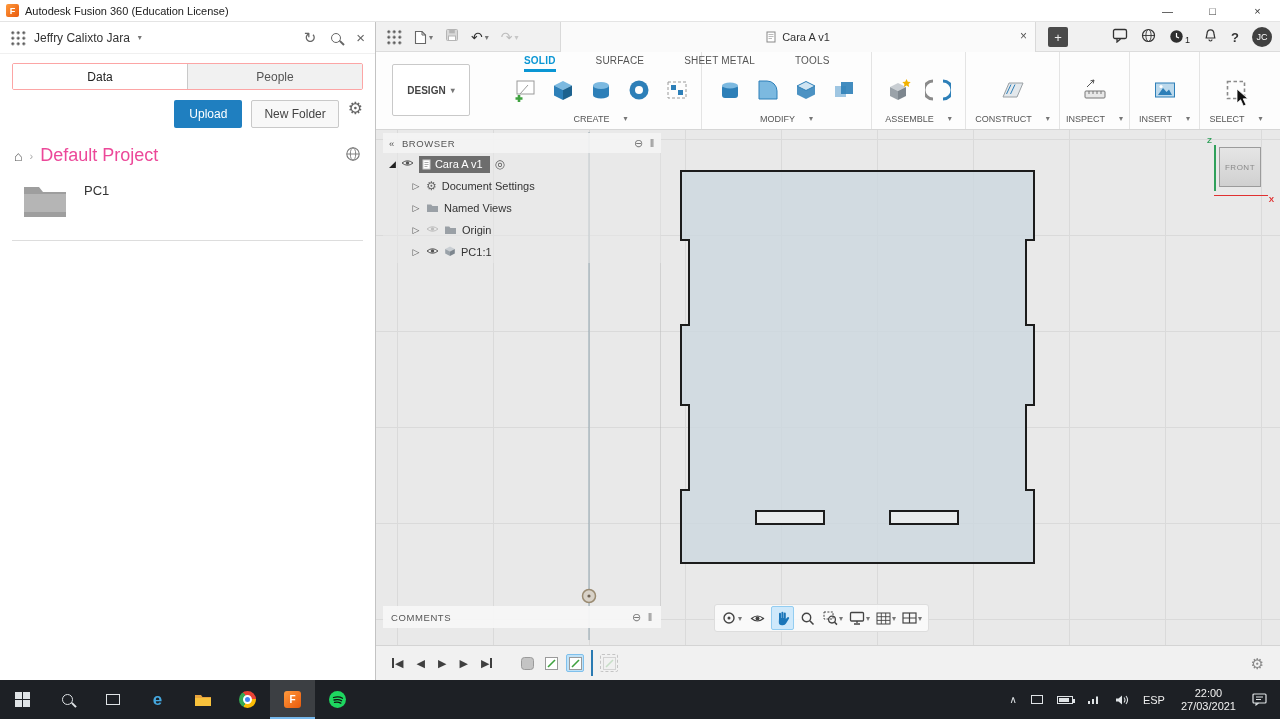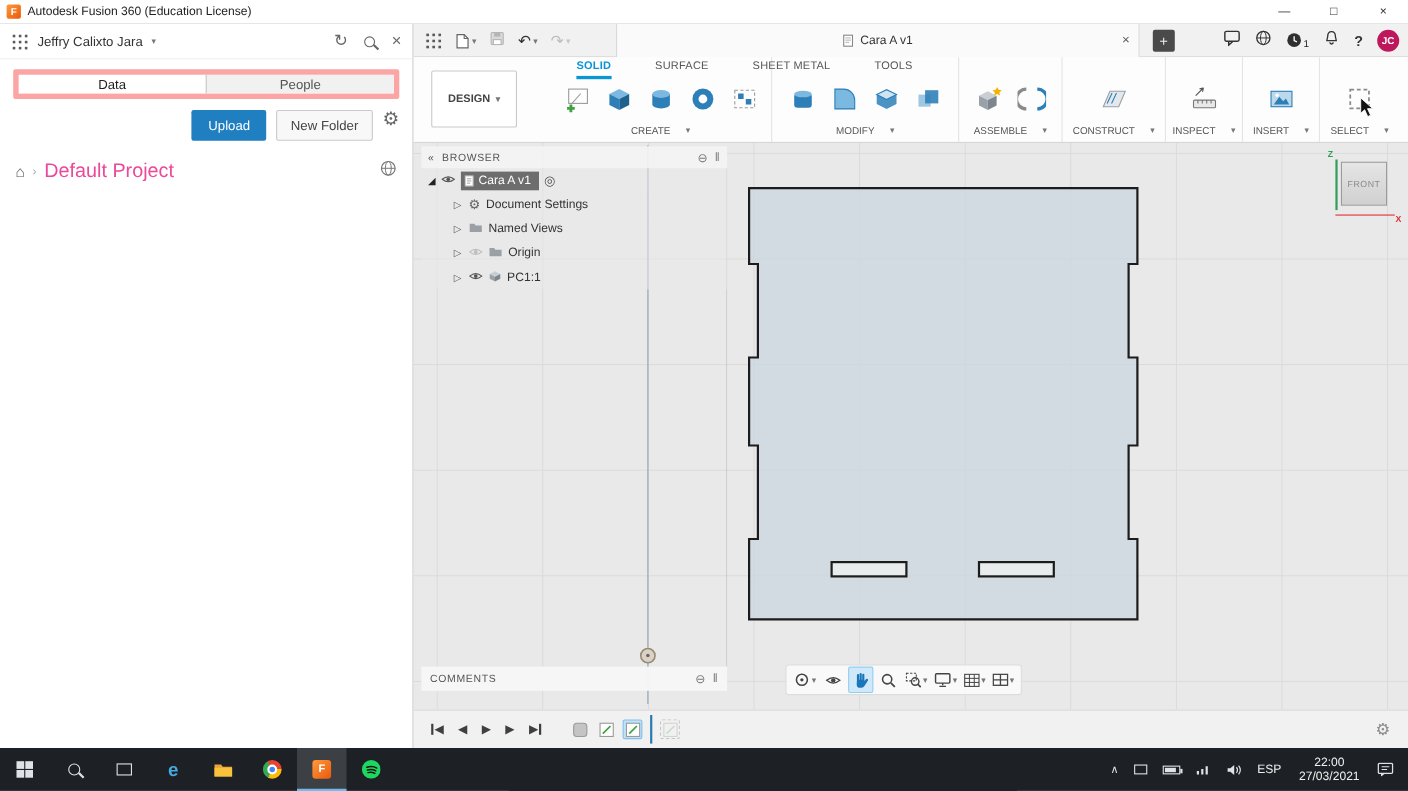--- a/index.html
+++ b/index.html
@@ -22,21 +22,21 @@
   .dp-head{height:32px;display:flex;align-items:center;padding:0 10px;gap:8px;border-bottom:1px solid #f0f0f0}
   .gridicon{width:16px;height:16px;background-image:radial-gradient(circle,#5a5a5a 1.3px,transparent 1.6px);
             background-size:5.5px 5.5px}
   .dp-user{font-size:12px;color:#333}
   .car{font-size:8px;color:#777}
   .dp-headicons{margin-left:auto;display:flex;gap:15px;align-items:center}
   .glyphbtn{font-size:15px;color:#666;line-height:1}
   .mag{width:10px;height:10px;border:1.6px solid #666;border-radius:50%;position:relative}
   .mag::after{content:"";position:absolute;width:6px;height:1.7px;background:#666;transform:rotate(45deg);
             right:-5px;bottom:-2px}
-  .dp-tabs{margin:9px 12px 0;height:27px;display:flex;border:5px solid #fca5a5;border-radius:2px;overflow:hidden}
+  .dp-tabs{margin:9px 12px 0;height:27px;display:flex;border:1px solid #fca5a5;border-radius:2px;overflow:hidden}
   .dp-tab{flex:1;display:flex;align-items:center;justify-content:center;font-size:12px;color:#555;background:#f1f1f1}
   .dp-tab.active{background:#fff;color:#222}
   .dp-tab + .dp-tab{border-left:1px solid #c9c9c9}
   .dp-actions{margin:10px 12px 0;display:flex;justify-content:flex-end;gap:9px;align-items:flex-start}
   .btn-upload{background:#1f7fc0;color:#fff;font-size:12px;border:0;height:28px;padding:0 15px;border-radius:2px}
   .btn-newfolder{background:#f8f8f8;color:#444;font-size:12px;border:1px solid #c9c9c9;height:28px;padding:0 12px;border-radius:2px}
   .dp-breadcrumb{margin:17px 14px 0;display:flex;align-items:center;gap:7px}
   .home{font-size:14px;color:#555;line-height:1}
   .chev{font-size:11px;color:#aaa}
   .crumb{font-size:18px;color:#ec4899}
@@ -52,21 +52,21 @@
   .doctab{position:absolute;left:184px;top:0;width:476px;height:30px;background:#fafafa;
           border-left:1px solid #d9d9d9;border-right:1px solid #d9d9d9;
           display:flex;align-items:center;justify-content:center;gap:6px}
   .doctab-title{font-size:11px;color:#333}
   .tabclose{position:absolute;right:8px;top:8px;font-size:12px;color:#555;line-height:1}
   .plusbtn{position:absolute;left:672px;top:5px;width:20px;height:20px;background:#4a4a4a;color:#eee;
            border-radius:2px;display:flex;align-items:center;justify-content:center;font-size:13px}
   .ab-right{position:absolute;right:8px;top:0;height:30px;display:flex;align-items:center;gap:13px}
   .badge1{font-size:9px;color:#222;margin-left:1px;align-self:flex-start;margin-top:6px}
   .help{font-size:13px;font-weight:bold;color:#333}
-  .avatar{width:20px;height:20px;border-radius:50%;background:#be185d;color:#fff;font-size:9px;font-weight:bold;
+  .avatar{width:20px;height:20px;border-radius:50%;background:#404040;color:#fff;font-size:9px;font-weight:normal;
           display:flex;align-items:center;justify-content:center}
 
   
   .ribbon{left:376px;top:52px;width:904px;height:78px;background:#fdfdfd;border-bottom:1px solid #d6d6d6}
   .designbtn{position:absolute;left:16px;top:12px;width:78px;height:52px;background:#fff;border:1px solid #c9c9c9;
           border-radius:2px;display:flex;align-items:center;justify-content:center;gap:5px;font-size:10px;
           font-weight:bold;color:#444;z-index:2}
   .rtabs{position:absolute;left:148px;top:3px;display:flex;gap:40px;z-index:3}
   .rtab{font-size:10px;color:#555;letter-spacing:.2px;padding-bottom:3px}
   .rtab.active{color:#0a96d4;font-weight:bold;border-bottom:3px solid #0a96d4}
@@ -192,20 +192,27 @@
       <span class="crumb">Default Project</span>
       <span style="margin-left:auto">
         <svg width="16" height="16" viewBox="0 0 16 16">
             <circle cx="8" cy="8" r="6.2" fill="none" stroke="#777" stroke-width="1.1"></circle>
             <ellipse cx="8" cy="8" rx="2.7" ry="6.2" fill="none" stroke="#777" stroke-width="0.9"></ellipse>
             <path d="M1.8 8 h12.4" stroke="#777" stroke-width="0.9"></path>
           </svg>
       </span>
     </div>
 
+    <div class="dp-card">
+      <svg width="46" height="38" viewBox="0 0 46 38">
+        <path d="M2 6 h15 l4 5 h23 v25 H2 Z" fill="#9e9e9e"></path>
+        <path d="M2 13 h42 v18 H2 Z" fill="#b5b5b5"></path>
+      </svg>
+      <span class="card-title">PC1</span>
+    </div>
   </div>
 
   <div class="abs appbar">
     <div class="ab-left">
       <span class="gridicon"></span>
       <span class="abs" style="position:static;display:flex;align-items:center;gap:2px">
         <svg width="13" height="15" viewBox="0 0 13 15">
             <path d="M1.5 1.5 H8 L11.5 5 V13.5 H1.5 Z" fill="#fff" stroke="#666" stroke-width="1.1"></path>
             <path d="M8 1.5 V5 H11.5" fill="none" stroke="#666" stroke-width="1"></path>
           </svg>

